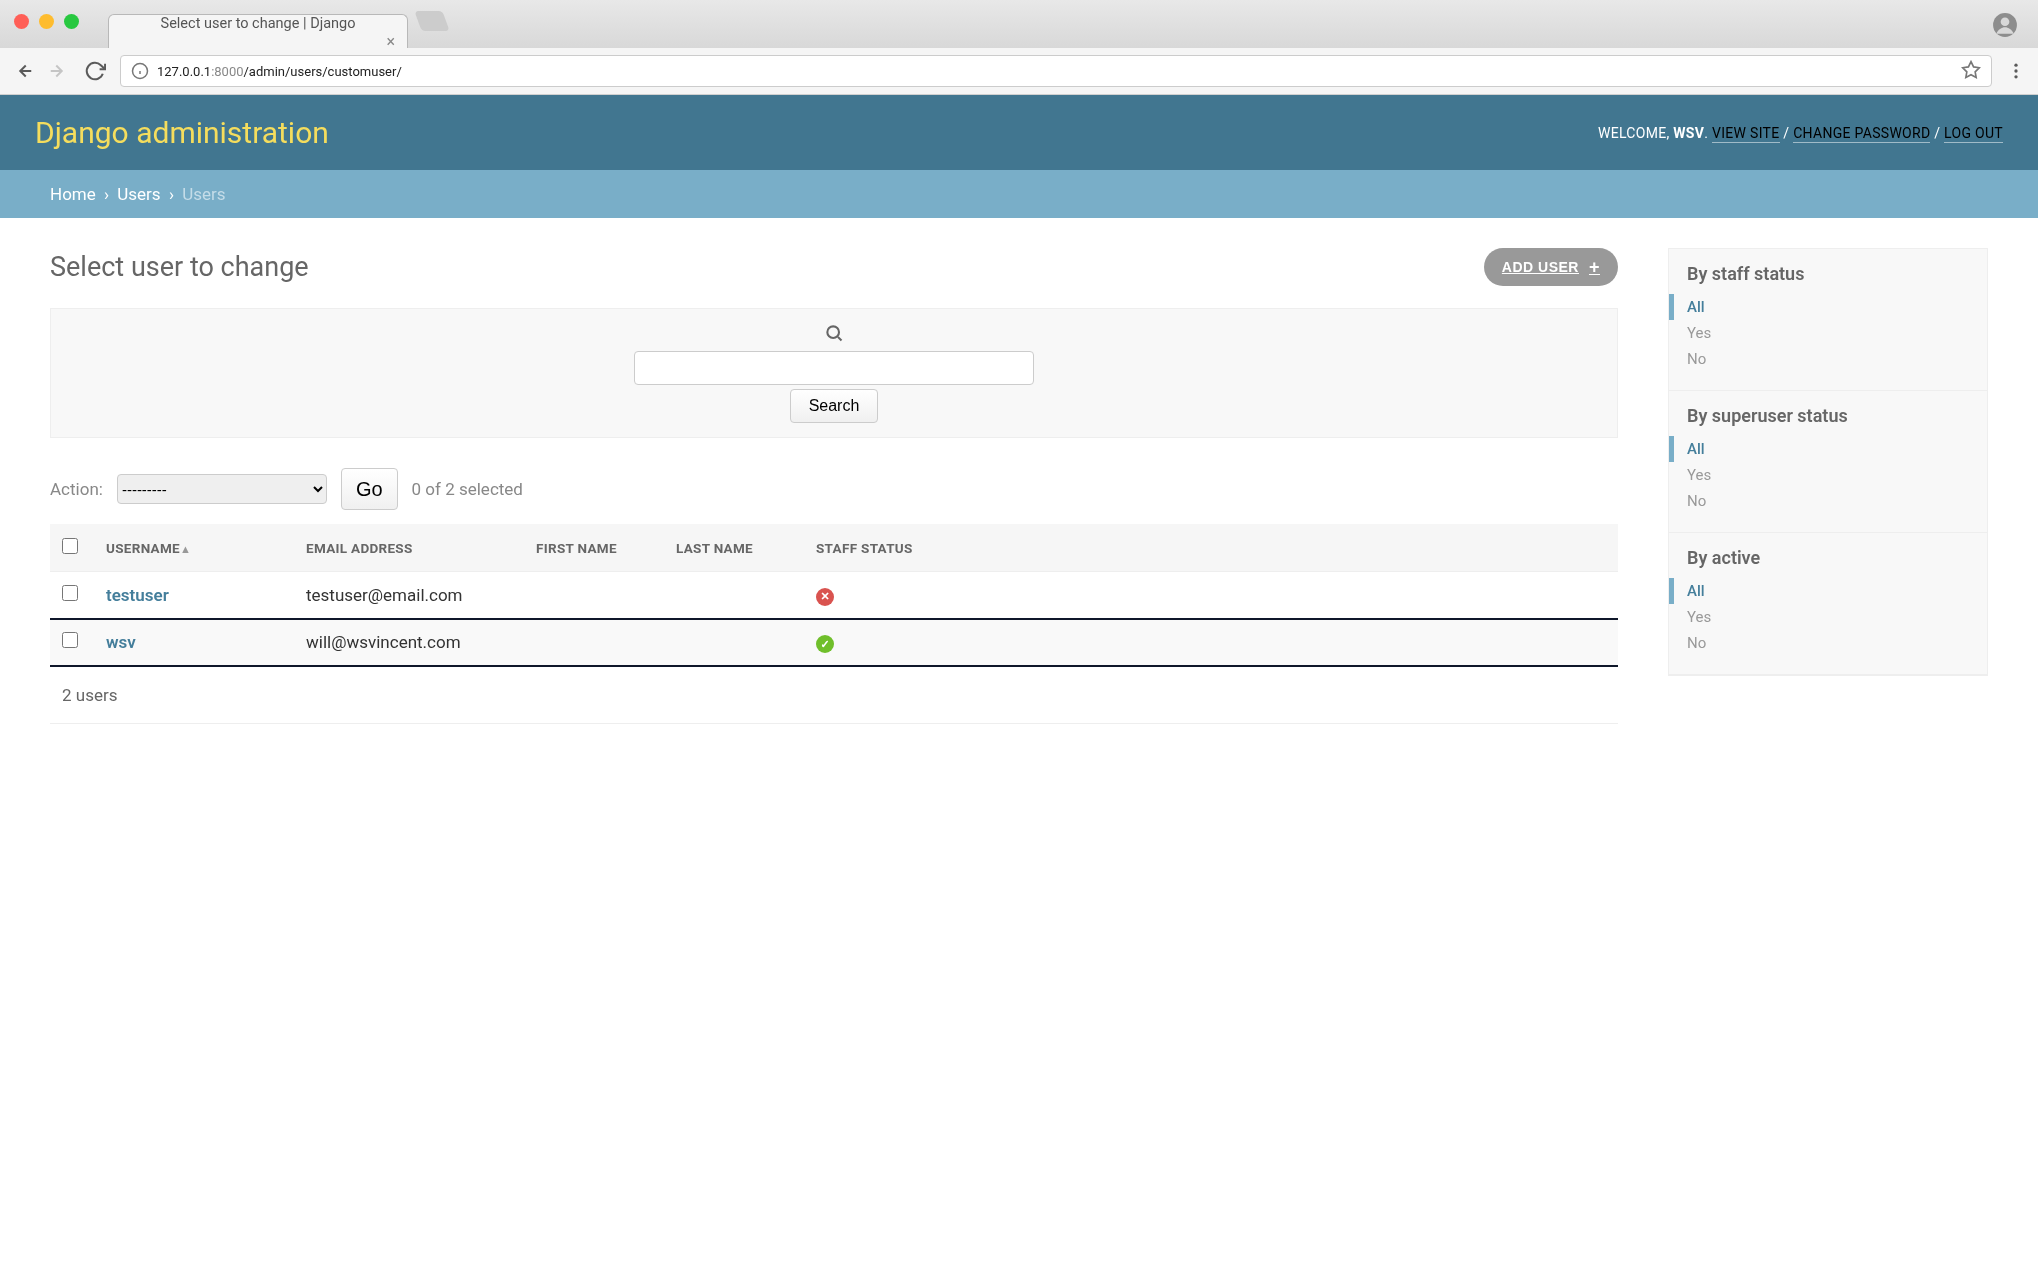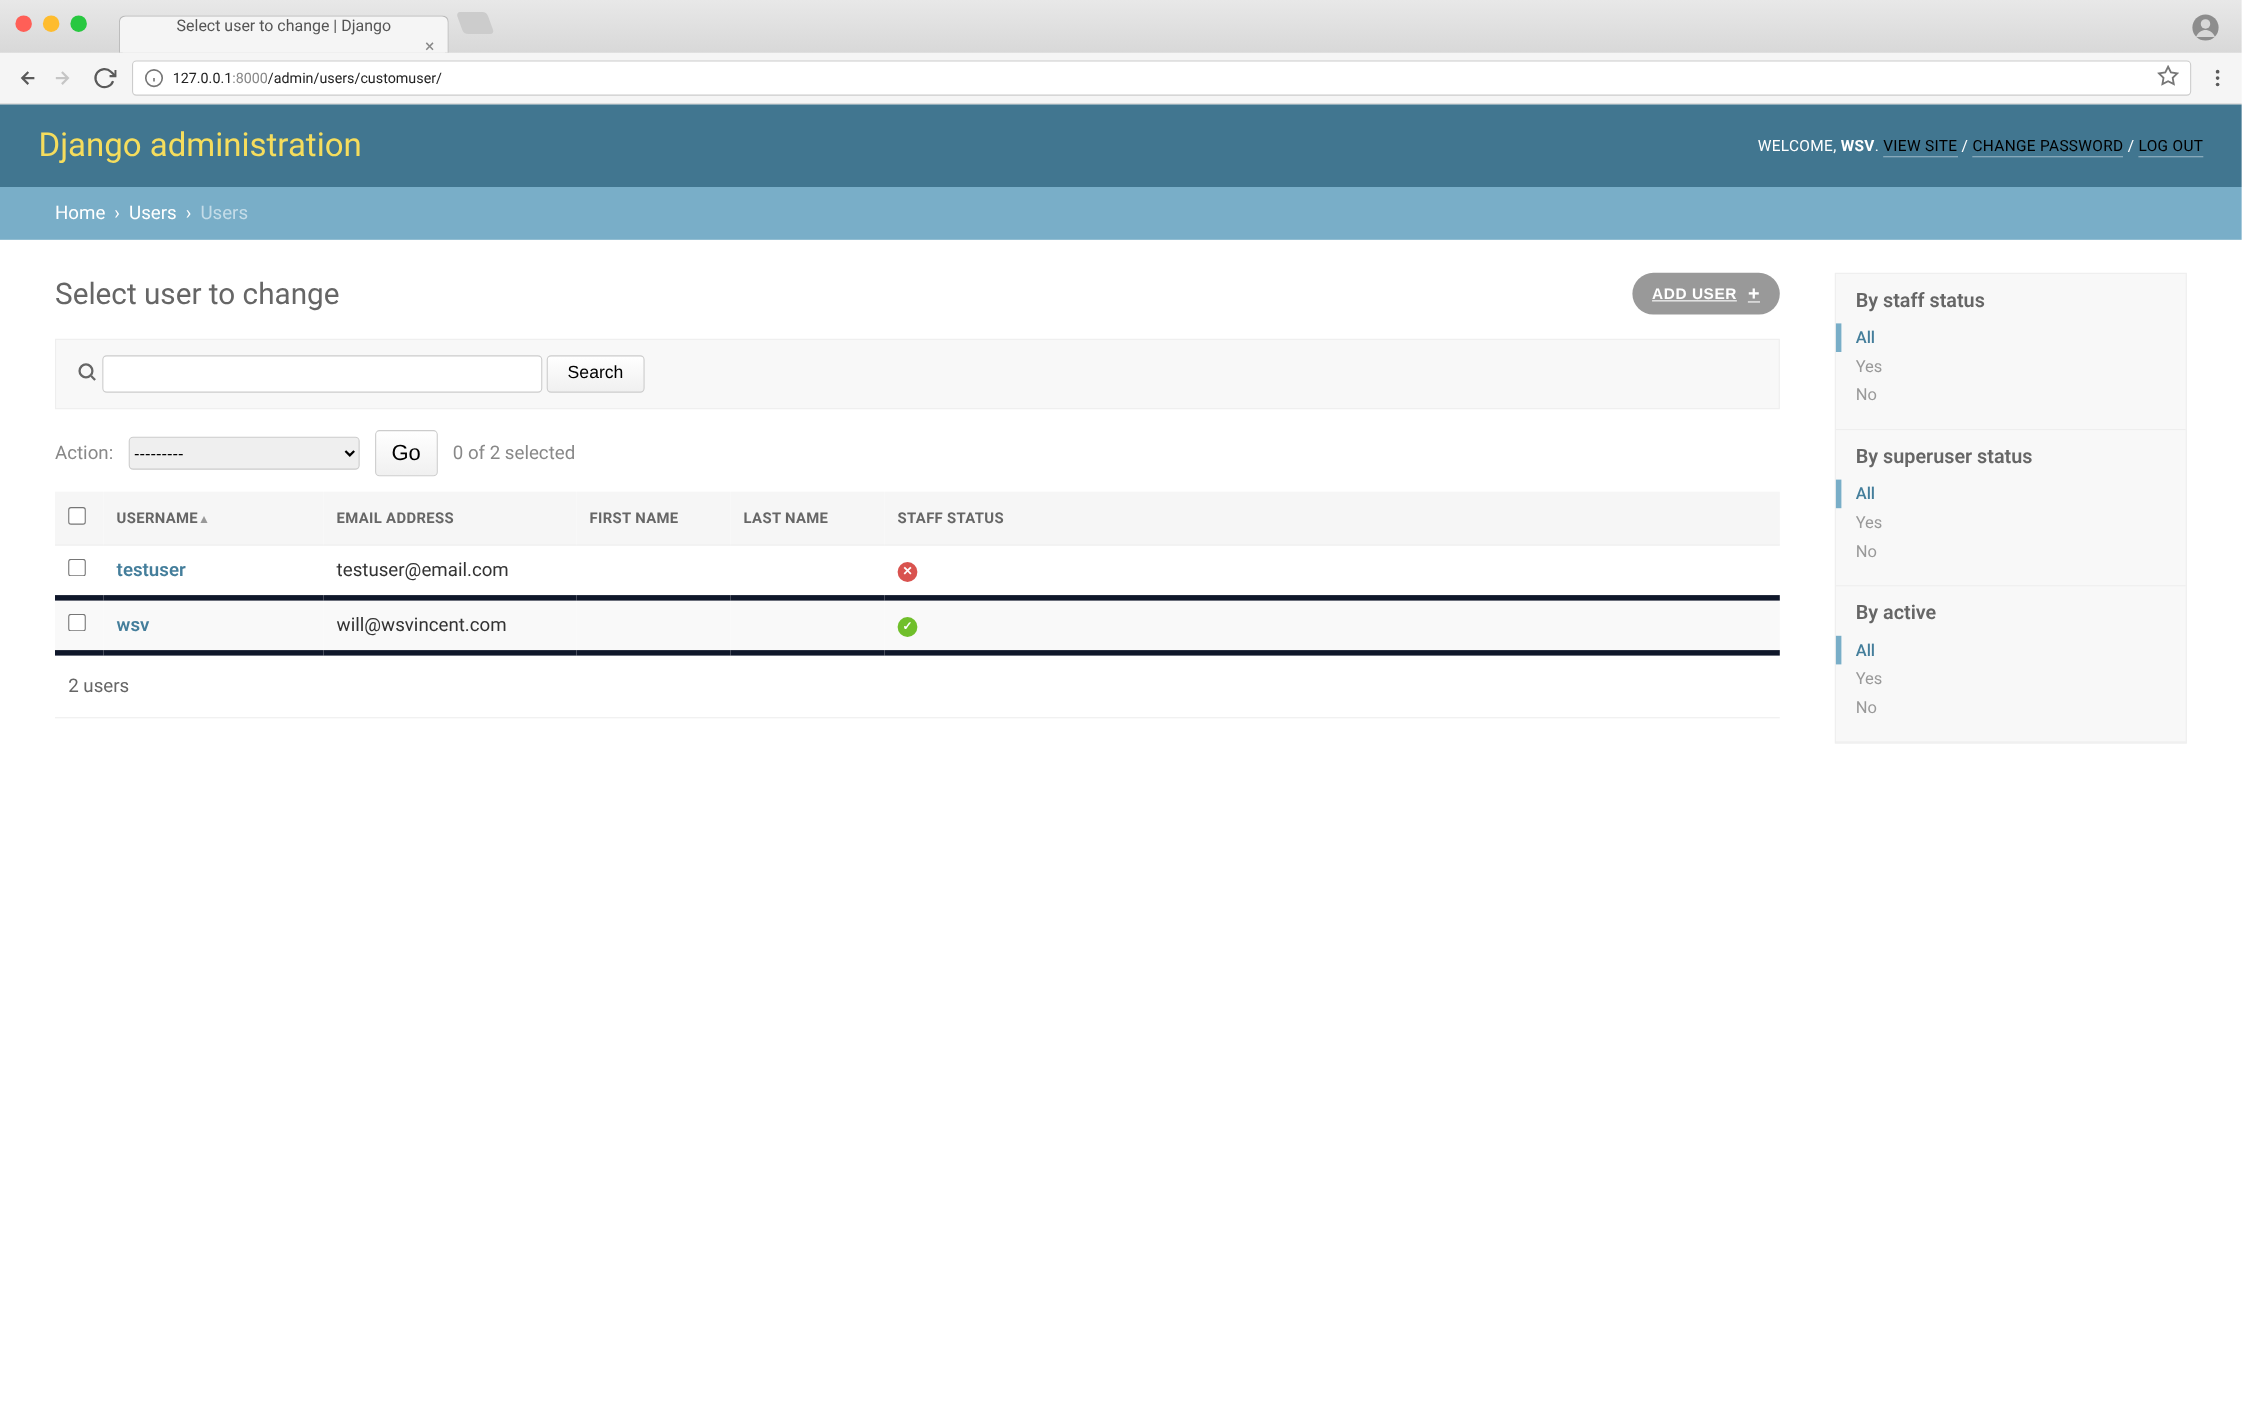--- a/index.html
+++ b/index.html
@@ -42,32 +42,32 @@
 
 .content { display: flex; padding: 30px 50px 50px 50px; gap: 50px; }
 .main-col { flex: 1; min-width: 0; }
 .side-col { width: 320px; }
 
 .page-head { display: flex; justify-content: space-between; align-items: center; margin-bottom: 22px; }
 .page-head h1 { font-size: 27px; font-weight: 400; color: #666; }
 .add-btn { background: #999; color: #fff; border: none; border-radius: 20px; padding: 10px 18px; font-size: 14px; font-weight: 600; letter-spacing: 0.5px; display: flex; align-items: center; gap: 10px; cursor: pointer; text-decoration: underline; }
 .add-btn .plus { font-size: 18px; font-weight: 700; line-height: 1; }
 
-.search-bar { background: #f8f8f8; border: 1px solid #eee; padding: 14px 18px; display: flex; align-items: center; gap: 4px; margin-bottom: 19px; }
+.search-bar { background: #f8f8f8; border: 1px solid #eee; padding: 14px 18px; display: flex; align-items: center; gap: 4px; margin-bottom: 30px; flex-direction: column; }
 .search-bar .mag { color: #666; }
 .search-input { width: 400px; height: 34px; border: 1px solid #ccc; border-radius: 4px; padding: 0 8px; font-size: 15px; }
 .search-btn { height: 34px; padding: 0 18px; border: 1px solid #ccc; border-radius: 4px; background: linear-gradient(#fff,#f0f0f0); font-size: 16px; cursor: pointer; }
 
 .actions-row { display: flex; align-items: center; gap: 14px; margin-bottom: 14px; font-size: 17px; color: #888; }
 .actions-row select { height: 30px; min-width: 210px; font-size: 15px; border: 1px solid #ccc; border-radius: 4px; }
 .go-btn { height: 42px; padding: 0 14px; border: 1px solid #ccc; border-radius: 4px; background: linear-gradient(#fff,#f0f0f0); font-size: 20px; cursor: pointer; }
 
 table.list { width: 100%; border-collapse: collapse; }
 table.list thead th { background: #f6f6f6; text-align: left; font-size: 13.5px; font-weight: 700; color: #666; letter-spacing: 0.3px; padding: 14px 12px; border-bottom: 1px solid #eee; }
-table.list tbody td { padding: 12px 12px; font-size: 17px; border-bottom: 5px solid #0f172a; }
+table.list tbody td { padding: 12px 12px; font-size: 17px; border-bottom: 2px solid #0f172a; }
 table.list tbody tr:nth-child(even) td { background: #f9f9f9; }
 table.list a.obj { color: #447e9b; font-weight: 600; text-decoration: none; }
 .chk { width: 16px; height: 16px; }
 .sort-arrow { color: #999; font-size: 11px; margin-left: auto; margin-right: 6px; }
 
 .status-icon { width: 18px; height: 18px; border-radius: 50%; display: inline-flex; align-items: center; justify-content: center; color: #fff; font-size: 11px; font-weight: 700; }
 .st-no { background: #d9534f; }
 .st-yes { background: #70bf2b; }
 
 .paginator { padding: 18px 12px; font-size: 17px; color: #666; border-bottom: 1px solid #eee; }

